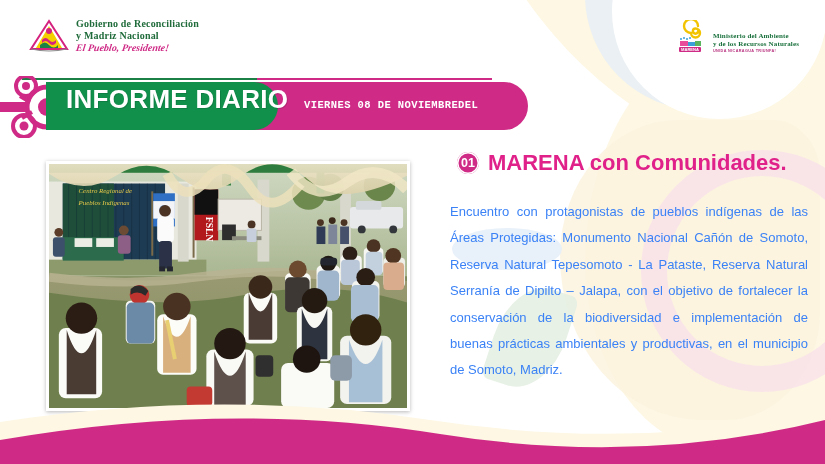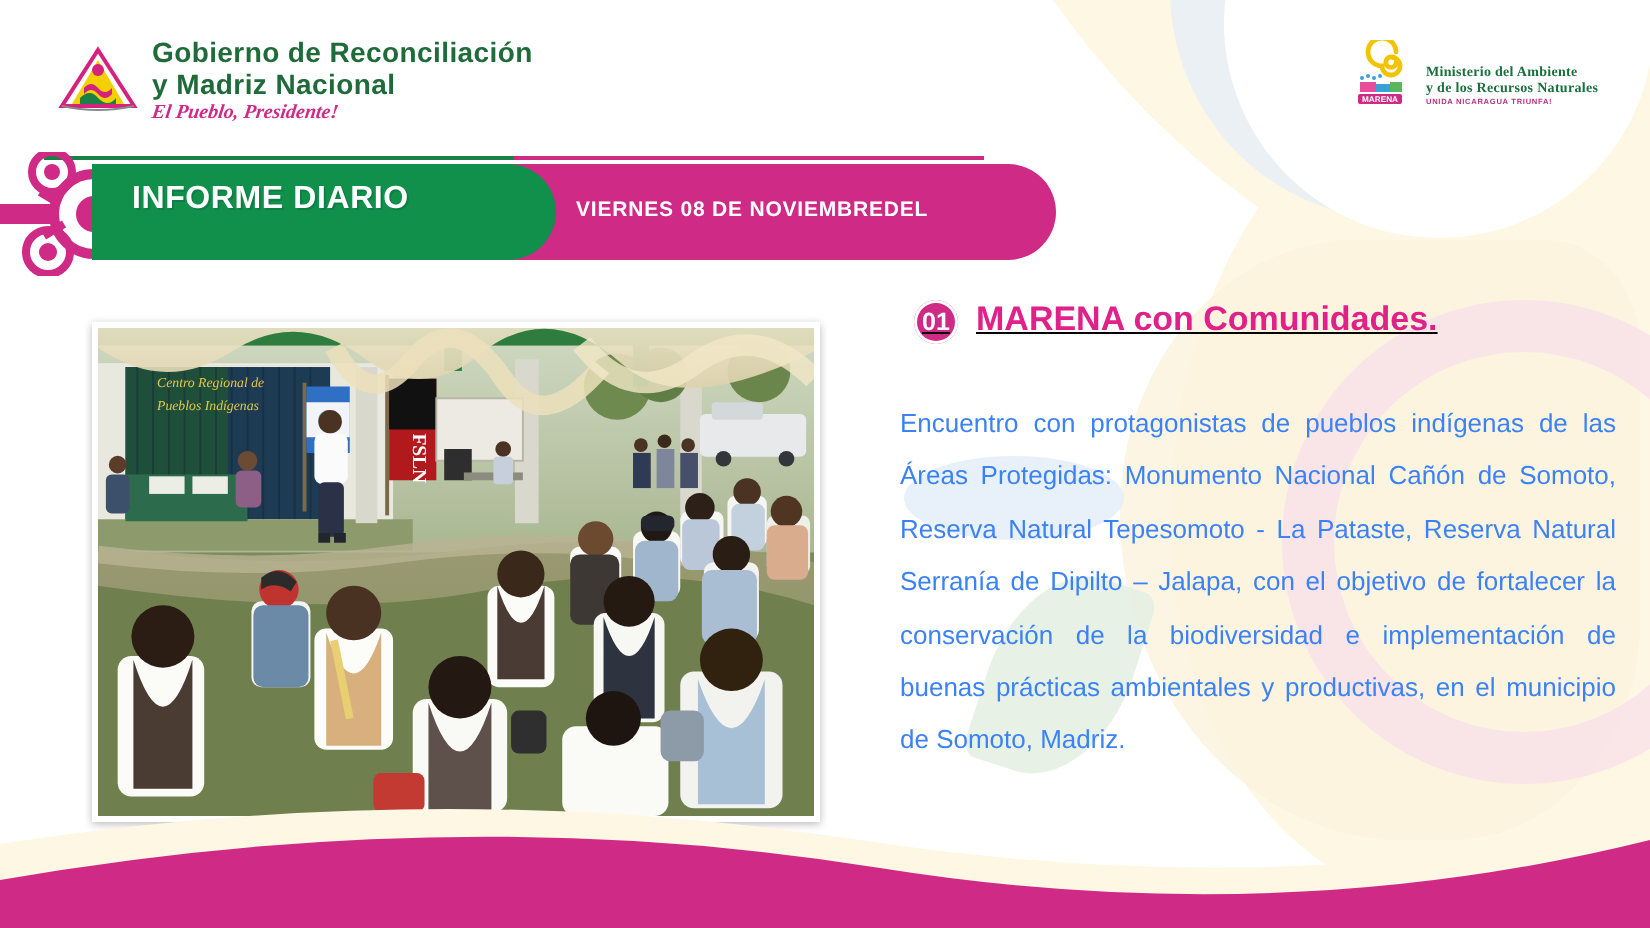--- a/index.html
+++ b/index.html
@@ -124,23 +124,23 @@
   .gov-emblem {
     position: relative;
     width: 42px;
     height: 36px;
   }
   .gov-emblem svg { display: block; }
   .gov-text {
     line-height: 1.15;
   }
   .gov-l1, .gov-l2 {
-    font-family: Liberation Sans, sans-serif;
-    font-weight: bold;
-    font-size: 14px;
+    font-family: Liberation Serif, serif;
+    font-weight: bold;
+    font-size: 10px;
     color: #1f6b3a;
     letter-spacing: .2px;
     white-space: nowrap;
   }
   .gov-slogan {
     font-family: "Liberation Serif", serif;
     font-style: italic;
     font-weight: bold;
     font-size: 10px;
     color: #cf2b86;
@@ -218,41 +218,42 @@
     background: #11904c;
     border-radius: 0 24px 24px 0;
   }
   .banner-title {
     position: absolute;
     left: 66px;
     top: 0;
     height: 35px;
     display: flex;
     align-items: center;
-    font-size: 16px;
+    font-size: 26px;
     font-weight: bold;
     color: #ffffff;
     letter-spacing: .3px;
     text-shadow: 1px 1px 0 rgba(0,0,0,.12);
     white-space: nowrap;
   }
   .banner-date {
     position: absolute;
-    left: 288px;
+    left: 304px;
     top: 0;
     width: 210px;
     height: 48px;
     display: flex;
     flex-direction: column;
     justify-content: center;
     font-size: 10.5px;
     font-weight: bold;
     color: #ffffff;
     letter-spacing: .4px;
     line-height: 1.5;
+    font-family: Liberation Mono, monospace;
   }
   .deco-circles {
     position: absolute;
     left: 0; top: 76px;
     width: 90px; height: 62px;
   }
 
   
   .photo-frame {
     position: absolute;
@@ -273,40 +274,39 @@
     background: #7d8a5c;
   }
   .photo svg { display: block; width: 100%; height: 100%; }
 
   
   .section-head {
     position: absolute;
     left: 457px;
     top: 150px;
     display: flex;
-    align-items: flex-start;
+    align-items: center;
     gap: 9px;
-    text-decoration: underline;
   }
   .num-badge {
     width: 22px;
     height: 22px;
     border-radius: 50%;
     background: #cf2b86;
     color: #ffffff;
     font-size: 12.5px;
     font-weight: bold;
     display: flex;
     align-items: center;
     justify-content: center;
     box-shadow: 0 0 0 1.5px #ffffff inset;
     flex: none;
   }
   .section-title {
-    font-size: 17px;
+    font-size: 22px;
     font-weight: bold;
     color: #e0218a;
     white-space: nowrap;
   }
   .body-text {
     position: absolute;
     left: 450px;
     top: 199px;
     width: 358px;
     font-size: 13px;

